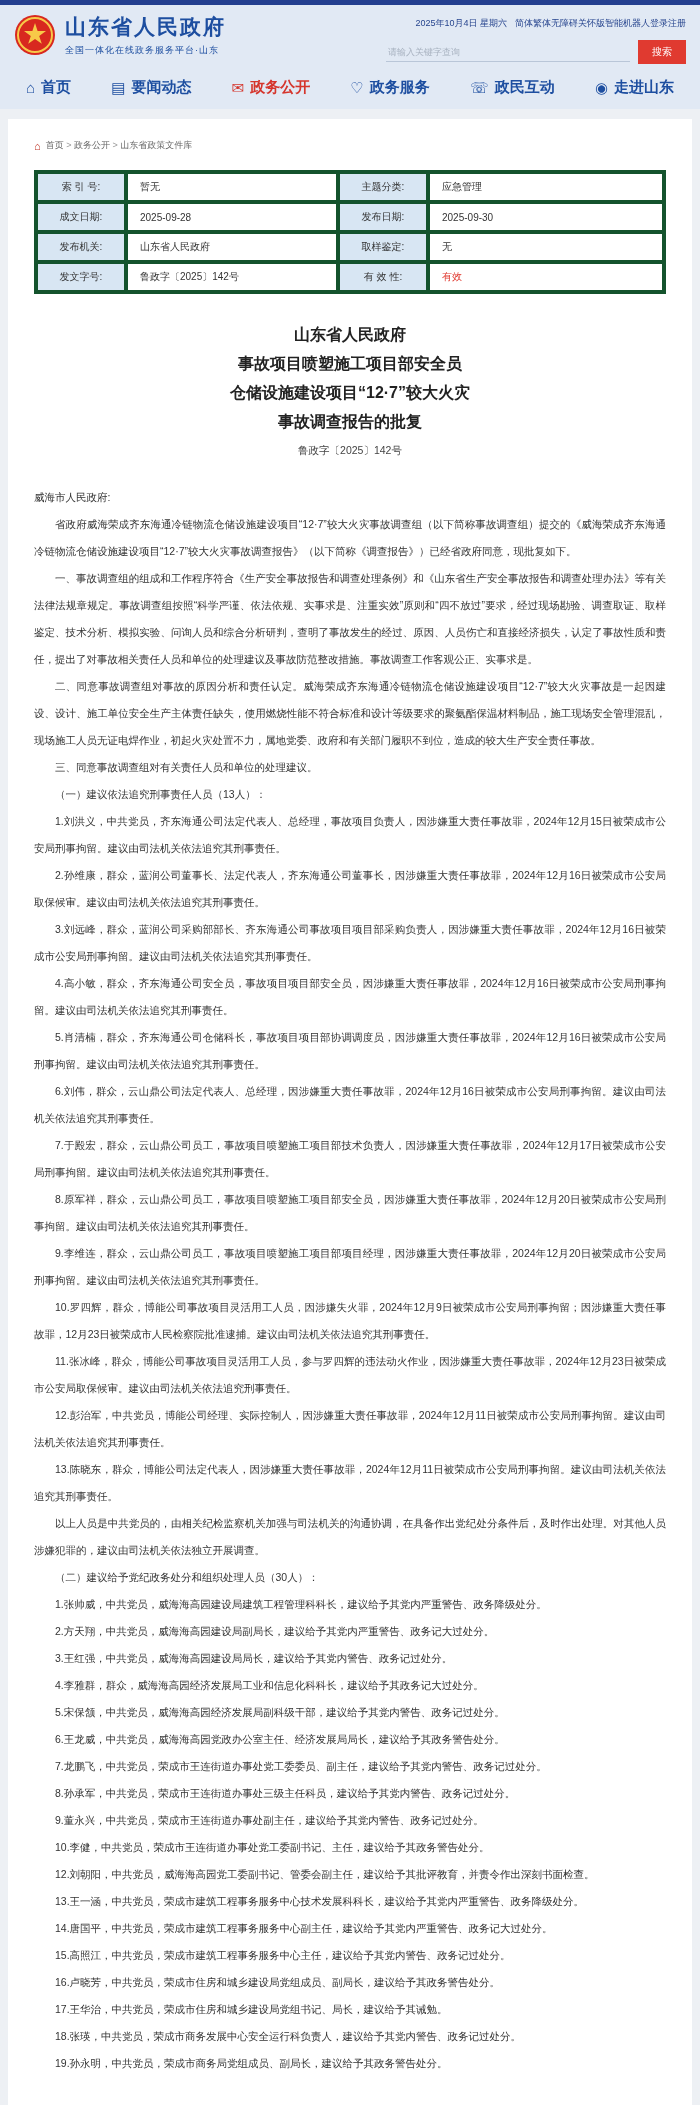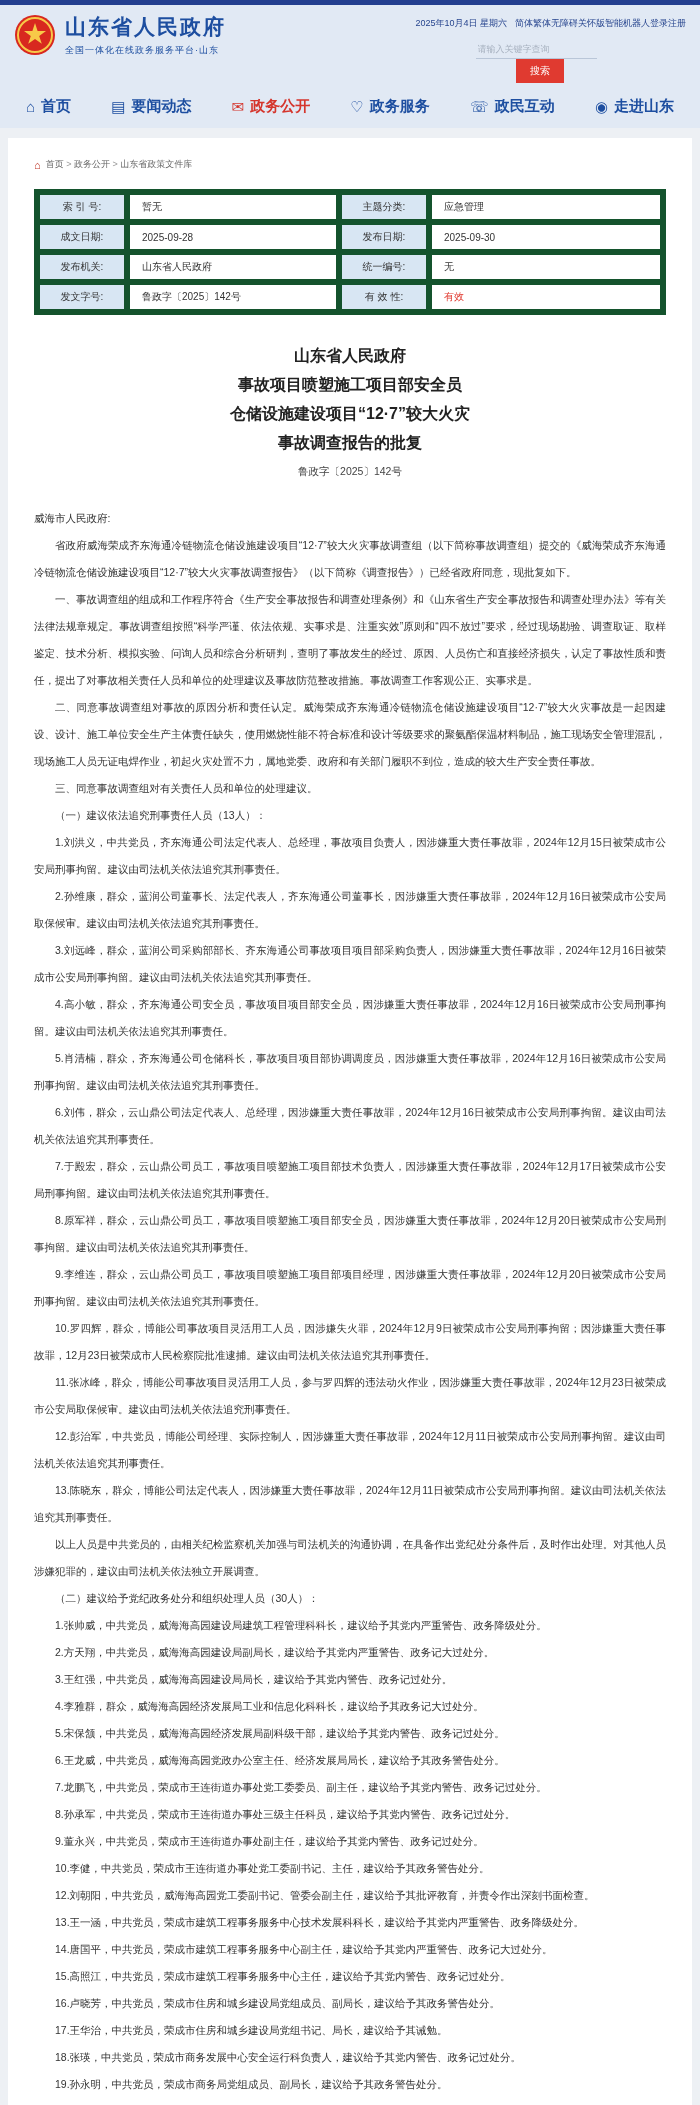--- a/index.html
+++ b/index.html
@@ -8,37 +8,37 @@
   .site-header { background:#e1e9f4; padding:8px 14px 0 14px; }
   .header-row { display:flex; justify-content:space-between; align-items:flex-start; }
   .brand { display:flex; align-items:center; gap:9px; cursor:pointer; }
   .emblem { width:42px; height:42px; flex:0 0 auto; }
   .site-title { font-size:21px; font-weight:bold; color:#1d4ea0; letter-spacing:2px; }
   .site-subtitle { font-size:9px; color:#1d4ea0; margin-top:3px; letter-spacing:1px; }
   .header-right { width:300px; }
   .utility-row { display:flex; justify-content:flex-end; align-items:center; gap:8px; font-size:9px; color:#27458e; margin-top:4px; white-space:nowrap; }
   .utility-links { list-style:none; display:flex; }
   .u-link { cursor:pointer; }
-  .search-row { display:flex; align-items:center; margin-top:10px;flex-direction:column; }
+  .search-row { display:flex; align-items:center; margin-top:10px; }
   .search-input { flex:1; border:none; border-bottom:1px solid #b9c6d8; background:transparent; font-size:9px; padding:4px 2px; color:#333; outline:none; }
   .search-input::placeholder { color:#a8b2c0; }
   .search-btn { background:#e03a30; color:#fff; border:none; font-size:10px; padding:5px 14px; margin-left:8px; cursor:pointer; }
   .main-nav { display:flex; justify-content:space-between; padding:14px 12px 12px 12px; }
   .nav-item { display:flex; align-items:center; gap:6px; font-size:15px; font-weight:bold; color:#1d4ea0; text-decoration:none; cursor:pointer; }
   .nav-icon { font-size:15px; font-weight:normal; }
   .nav-item.active { color:#d5352c; }
   .content-bg { padding:10px 8px 0 8px; }
   .card { background:#fff; padding:16px 26px 30px 26px; min-height:1940px; }
   .breadcrumb { display:flex; align-items:center; gap:5px; font-size:9px; color:#666; margin:4px 0 18px 0; }
   .bc-home { color:#c0392b; font-size:11px; }
   .bc-list { list-style:none; display:flex; }
   .bc-item { cursor:pointer; }
   .bc-item + .bc-item::before { content:" > "; color:#999; white-space:pre; cursor:default; }
   .meta-table { width:100%; border-collapse:collapse; font-size:10px; margin-bottom:26px; }
-  .meta-table td { border:6px solid #14532d; height:30px; padding:4px 12px; }
+  .meta-table td { border:4px solid #14532d; height:30px; padding:4px 12px; }
   .meta-table td.lbl { background:#d8e6f3; width:90px; text-align:center; padding:4px 4px; white-space:nowrap; }
   .meta-table td.val1 { width:212px;margin-left:44px; }
   .valid-red { color:#e03a30; }
   .doc-title { text-align:center; font-size:16px; font-weight:bold; color:#222; line-height:29px; margin-top:26px; }
   .doc-number { text-align:center; font-size:10.5px; color:#444; margin-top:8px; margin-bottom:26px; }
   .salutation { font-size:10.5px; line-height:27px; color:#333; }
   .para { font-size:10.5px; line-height:27px; color:#333; text-indent:2em; text-align:justify; }
 </style>
 </head>
 <body>
@@ -137,21 +137,21 @@
       </tr>
       <tr>
         <td class="lbl">成文日期:</td>
         <td class="val1">2025-09-28</td>
         <td class="lbl">发布日期:</td>
         <td>2025-09-30</td>
       </tr>
       <tr>
         <td class="lbl">发布机关:</td>
         <td class="val1">山东省人民政府</td>
-        <td class="lbl">统一编号:</td>
+        <td class="lbl">取样鉴定:</td>
         <td>无</td>
       </tr>
       <tr>
         <td class="lbl">发文字号:</td>
         <td class="val1">鲁政字〔2025〕142号</td>
         <td class="lbl">有 效 性:</td>
         <td class="valid-red">有效</td>
       </tr>
     </tbody>
       </table>

